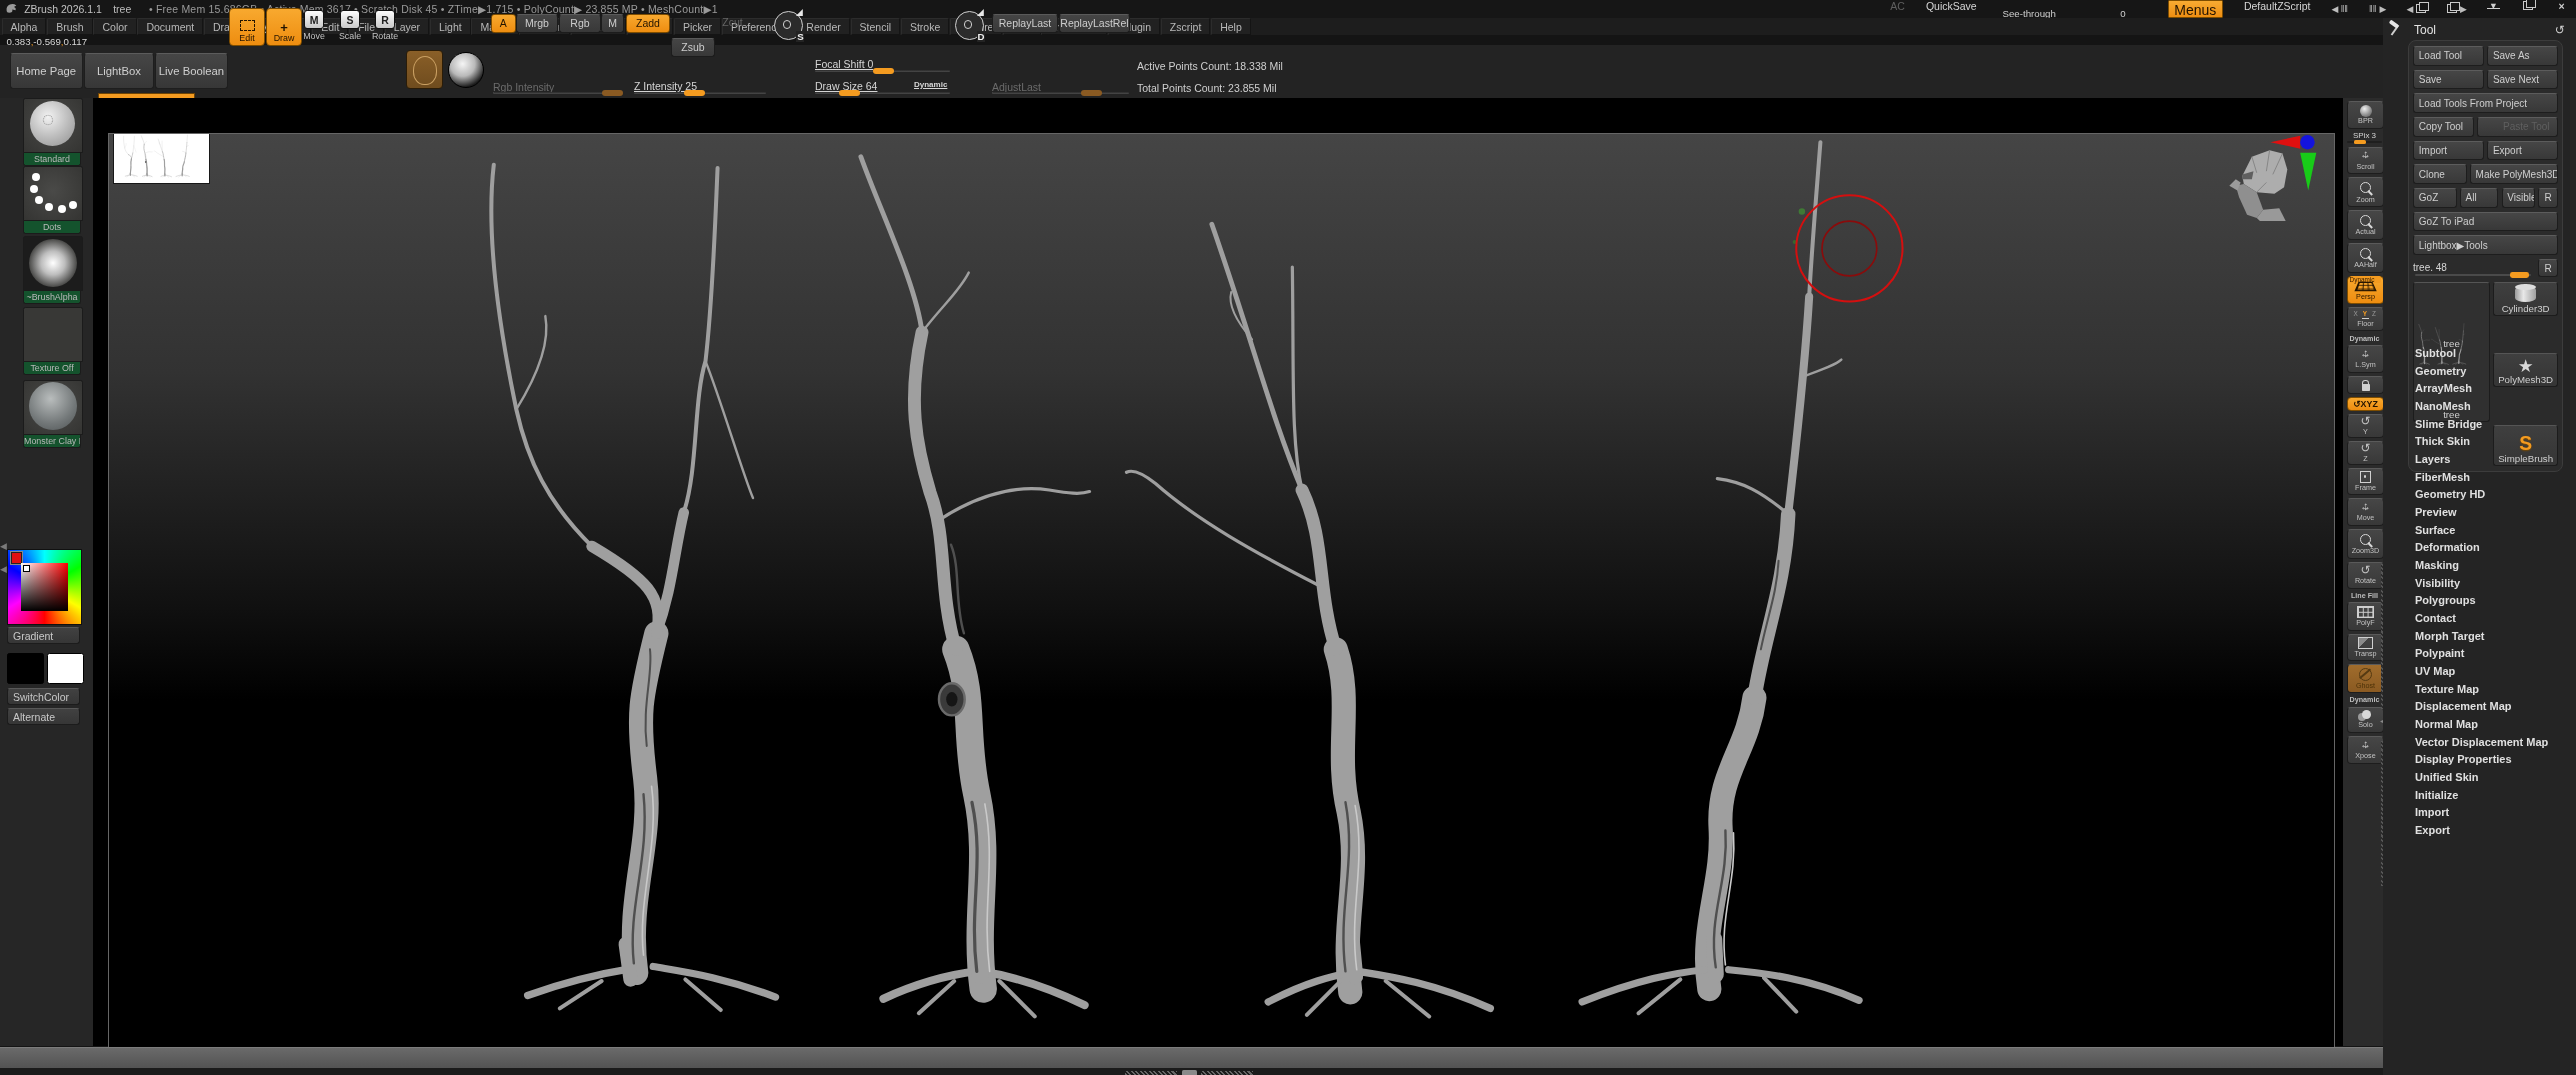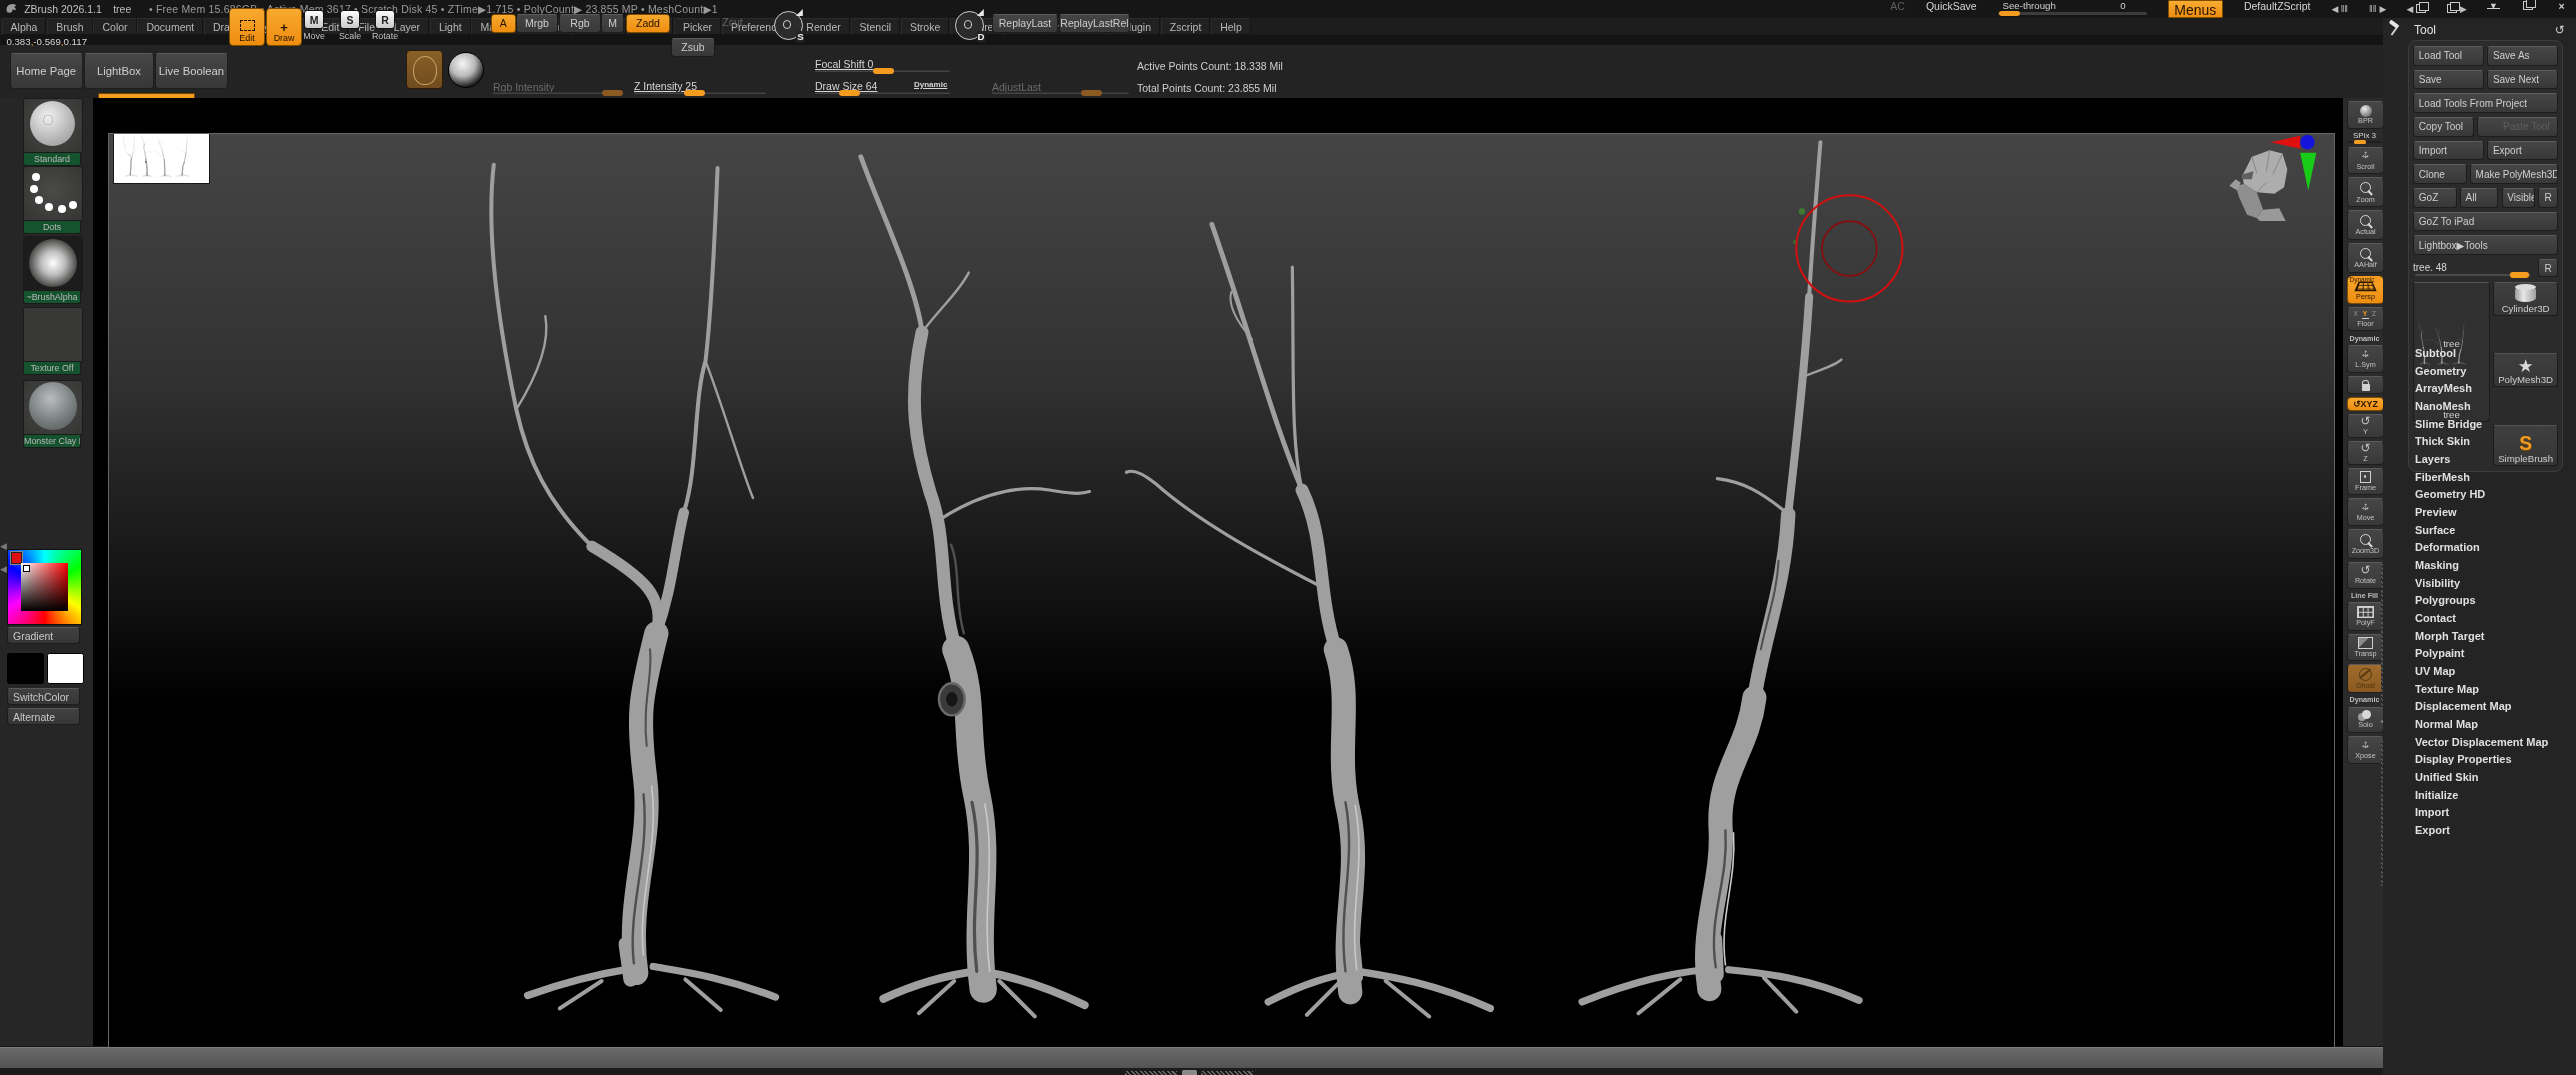--- a/index.html
+++ b/index.html
@@ -7,21 +7,21 @@
   .abs{position:absolute;}
   
   #titlebar{left:0;top:0;width:2576px;height:17.7px;background:#161616;display:flex;align-items:center;font-size:10.5px;color:#c2c2c2;}
   #logo{width:13px;height:11.3px;margin:0 6.4px 0 4.8px;}
   .tb-doc{color:#bdbdbd;margin-left:11.3px;}
   .tb-stats{color:#9a9a9a;margin-left:17.7px;letter-spacing:0.2px;}
   .tb-right{position:absolute;right:0;top:0;height:17.7px;display:flex;gap:21px;padding-right:8px;}
   .tb-dim{color:#5f5f5f;}
   .tb-btn{color:#d6d6d6;cursor:default;}
   .seethrough{display:flex;flex-direction:column;width:149px;}
-  .seethrough .lab{font-size:9.7px;color:#cfcfcf;display:flex;justify-content:space-between;padding:0 21px 0 4.8px;}
+  .seethrough .lab{font-size:9.7px;color:#cfcfcf;display:flex;justify-content:space-between;padding:0 21px 0 4.8px;margin-top:8px;}
   .seethrough .trk{height:3.2px;background:#3c3c3c;border-radius:1.6px;position:relative;margin-top:0.8px;}
   .seethrough .knob{position:absolute;left:1.6px;top:-0.8px;width:21px;height:4.8px;border-radius:2.4px;background:#f49b20;}
   .orangebtn{background:linear-gradient(#f8ab32,#ee8e12);color:#231300;border:0.8px solid #7e4d00;border-radius:1px;padding:0.8px 5.6px;font-size:14px;}
   .histicons{display:flex;gap:3.2px;align-items:center;color:#bdbdbd;font-size:8.9px;letter-spacing:-0.8px;}
   .winbtn{width:13px;text-align:center;color:#d0d0d0;font-size:10.5px;}
   .sq2{display:inline-block;width:8px;height:7.2px;border:0.8px solid #c9c9c9;position:relative;}
   .sq2:after{content:"";position:absolute;left:2.4px;top:-3.2px;width:8px;height:7.2px;border:0.8px solid #c9c9c9;background:#161616;}
   
   #menubar{left:0;top:17.7px;width:2383px;height:17.7px;background:#1d1d1d;display:flex;align-items:stretch;padding-left:1.6px;}
   .menu-item{display:flex;align-items:center;padding:0 8px;font-size:10.5px;color:#b8b8b8;border:0.8px solid #2c2c2c;border-bottom-color:#141414;border-right-color:#141414;background:#212121;margin-right:0.8px;border-radius:1.6px 1.6px 0 0;}

